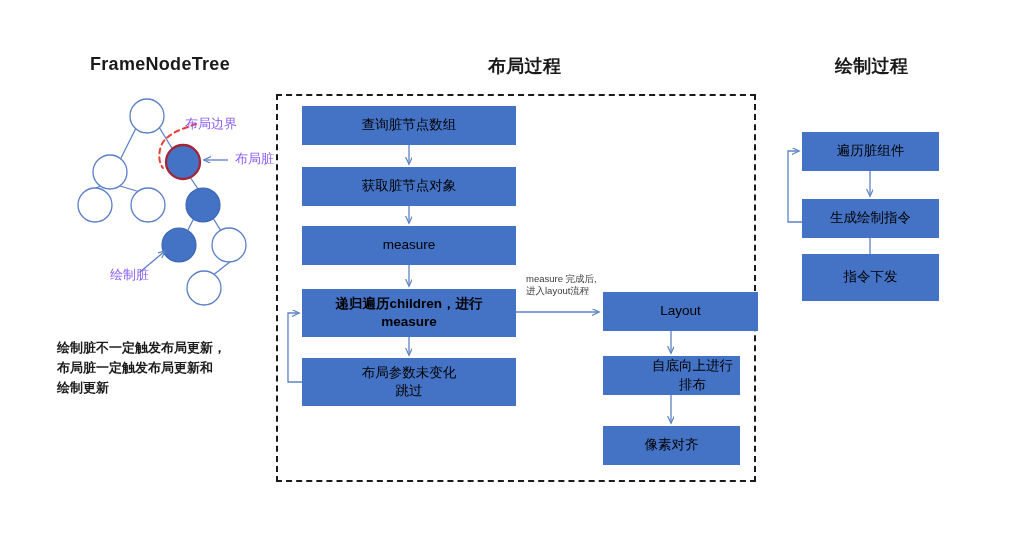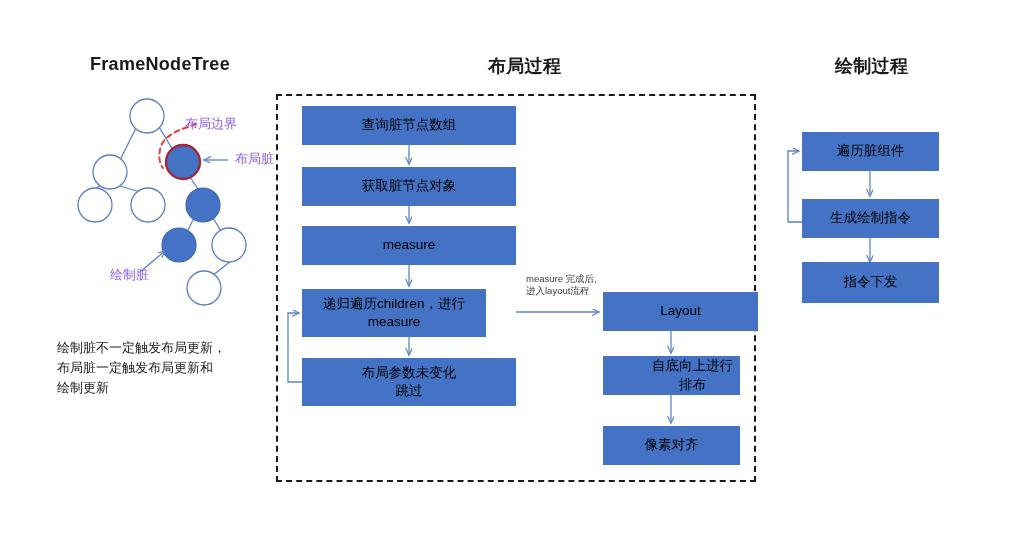--- a/index.html
+++ b/index.html
@@ -149,38 +149,38 @@
       <line x1="870" y1="171" x2="870" y2="196" marker-end="url(#arrow)"></line>
       <line x1="870" y1="238" x2="870" y2="262" marker-end="url(#arrow)"></line>
       <path d="M802,222 L788,222 L788,151 L799,151" marker-end="url(#arrow)"></path>
     </g>
   </svg>
 
   <div class="tree-label" style="left:185px; top:115px;">布局边界</div>
   <div class="tree-label" style="left:235px; top:150px;">布局脏</div>
   <div class="tree-label" style="left:110px; top:266px;">绘制脏</div>
 
-  <div class="legend-text" style="left:57px; top:338px;">绘制脏不一定触发布局更新，
+  <div class="legend-text" style="left:57px; top:338px;font-weight:bold;">绘制脏不一定触发布局更新，
 布局脏一定触发布局更新和
 绘制更新</div>
 
   <div class="dashed-region" style="left:276px; top:94px; width:480px; height:388px;"></div>
 
   <div class="flow-box" style="left:302px; top:106px; width:214px; height:39px;">查询脏节点数组</div>
   <div class="flow-box" style="left:302px; top:167px; width:214px; height:39px;">获取脏节点对象</div>
   <div class="flow-box" style="left:302px; top:226px; width:214px; height:39px;">measure</div>
-  <div class="flow-box" style="left:302px; top:289px; width:184px; height:48px;">递归遍历children，进行
+  <div class="flow-box" style="left:302px; top:289px; width:214px; height:48px;font-weight:bold;">递归遍历children，进行
 measure</div>
   <div class="flow-box" style="left:302px; top:358px; width:214px; height:48px;">布局参数未变化
 跳过</div>
 
   <div class="note-text" style="left:526px; top:273px;">measure 完成后,
 进入layout流程</div>
 
   <div class="flow-box" style="left:603px; top:292px; width:155px; height:39px;">Layout</div>
   <div class="flow-box" style="left:603px; top:356px; width:137px; height:39px;padding-left:48px;">自底向上进行排布</div>
   <div class="flow-box" style="left:603px; top:426px; width:137px; height:39px;">像素对齐</div>
 
   <div class="flow-box" style="left:802px; top:132px; width:137px; height:39px;">遍历脏组件</div>
   <div class="flow-box" style="left:802px; top:199px; width:137px; height:39px;">生成绘制指令</div>
-  <div class="flow-box" style="left:802px; top:262px; width:137px; height:41px;">指令下发</div>
+  <div class="flow-box" style="left:802px; top:254px; width:137px; height:47px;">指令下发</div>
 
 </div>
 
 </body></html>

